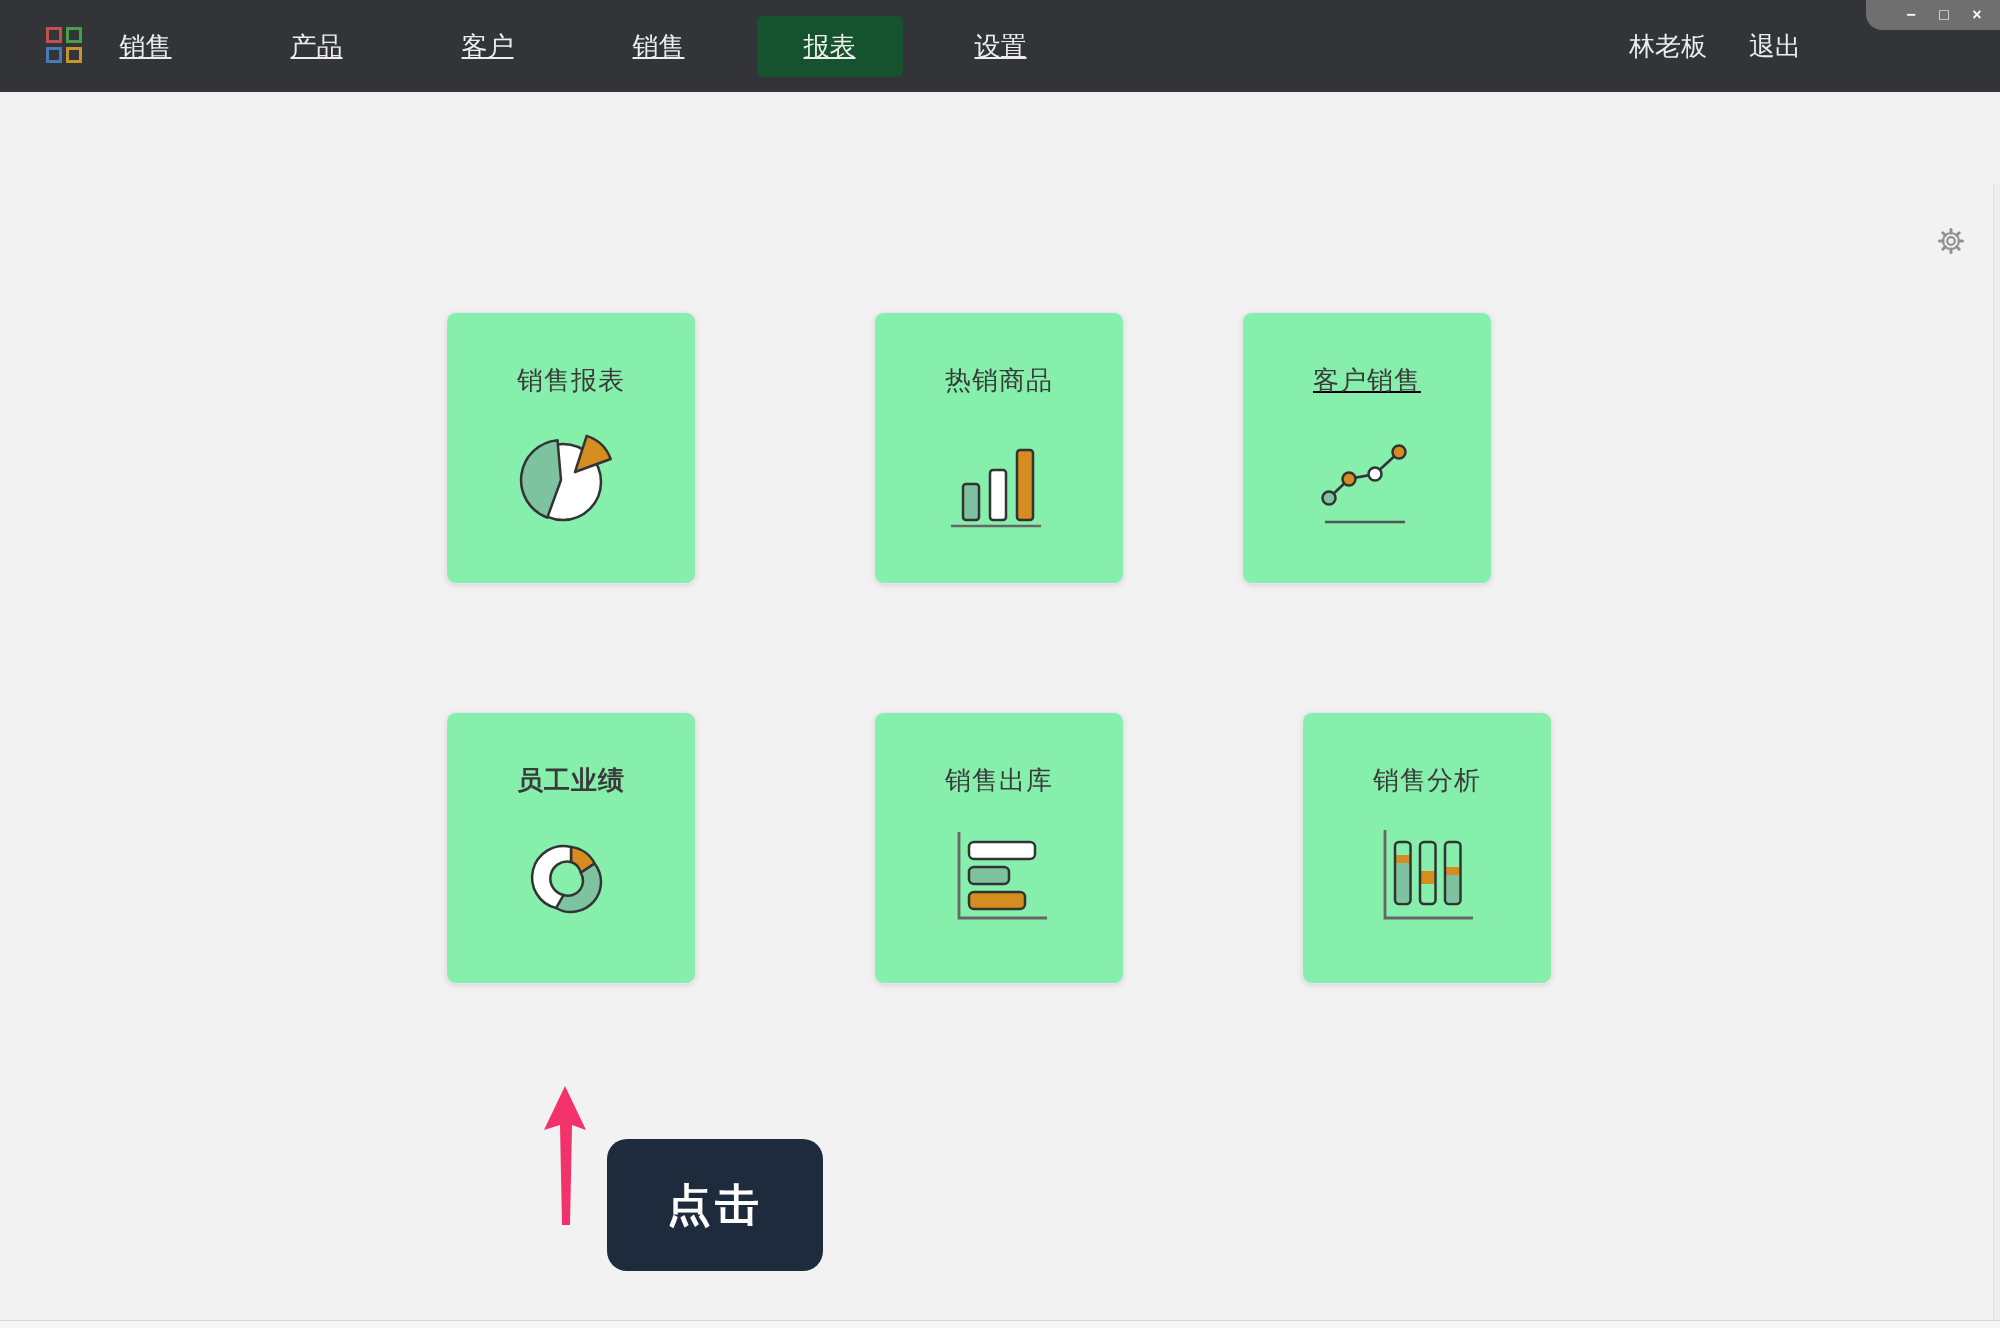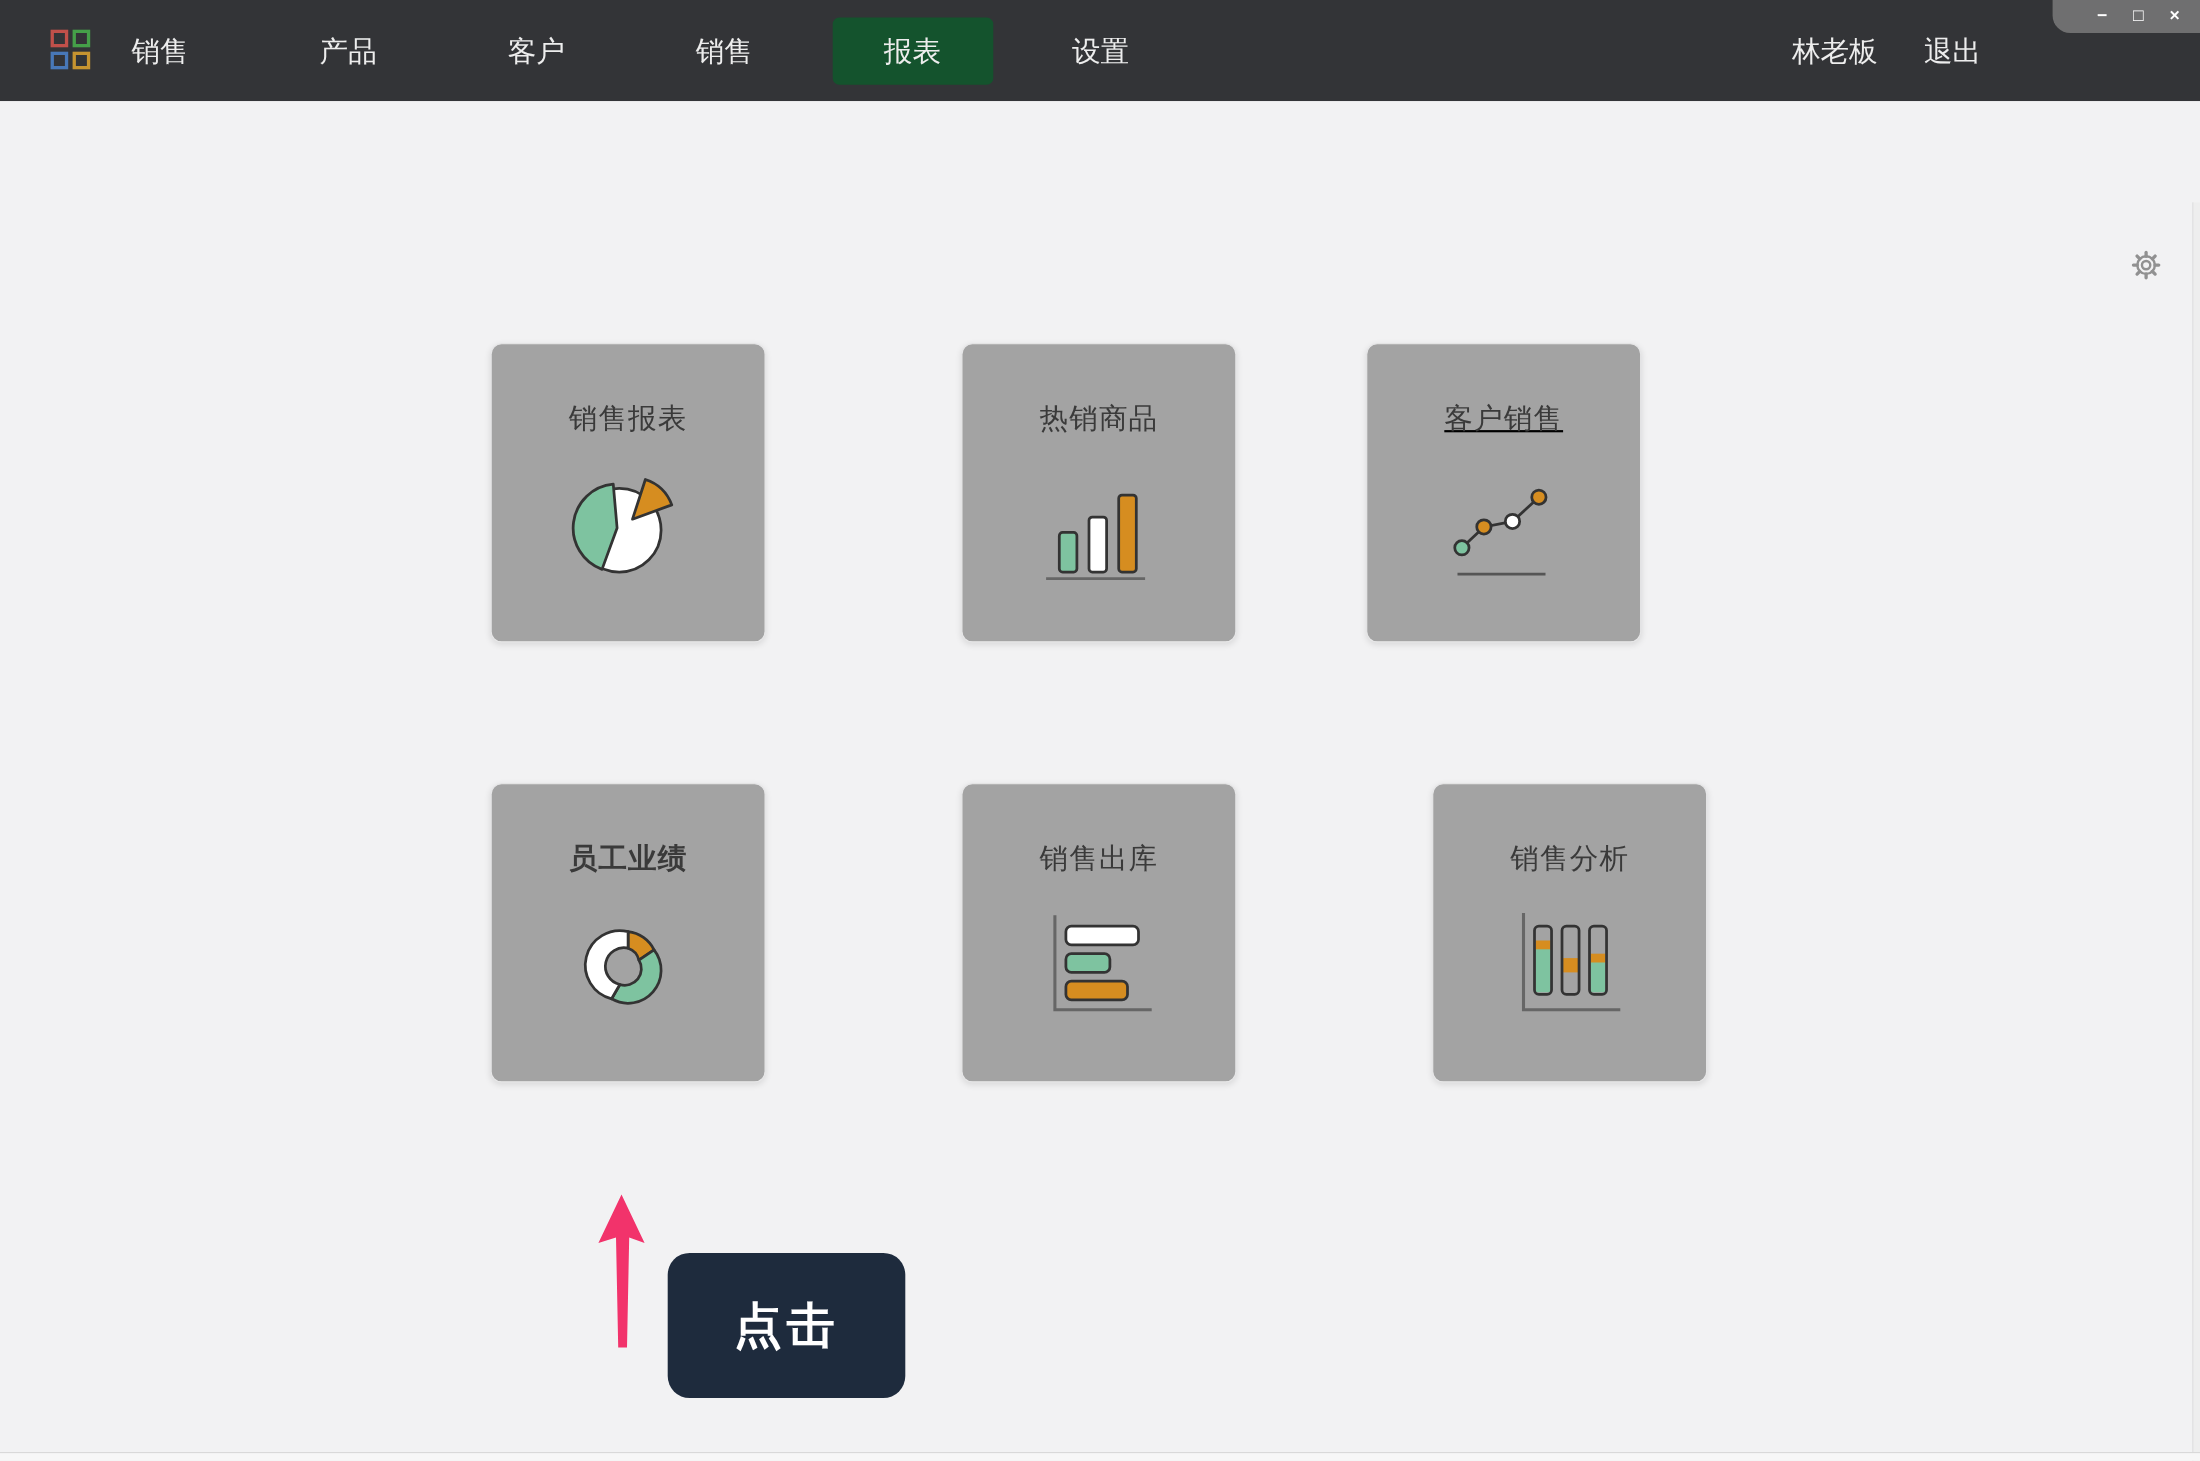--- a/index.html
+++ b/index.html
@@ -28,21 +28,21 @@
   .logo .sq-orange { border-color: #c79430; }
 
   .nav {
     position: absolute; left: 60px; top: 0; height: 92px;
     display: flex; align-items: center; list-style: none;
   }
   .nav li {
     width: 171px; text-align: center;
     font-size: 26px; color: #ededed; cursor: pointer;
   }
-  .nav li span { display: inline-block; padding: 13px 47px; border-radius: 6px; }
+  .nav li span { display: inline-block; padding: 13px 47px; border-radius: 6px; text-decoration: underline; }
   .nav li.active span { background: #14532d; }
 
   .topbar-right {
     position: absolute; right: 199px; top: 0; height: 92px;
     display: flex; align-items: center; gap: 42px;
     font-size: 26px; color: #ededed;
   }
   .topbar-right > div { cursor: pointer; }
 
   .win-controls {
@@ -56,21 +56,21 @@
 
   
   .content {
     position: absolute; top: 92px; left: 0; width: 2000px; height: 1236px;
     background: #f2f2f3;
   }
   .gear { position: absolute; left: 1936px; top: 134px; cursor: pointer; }
 
   .card {
     position: absolute; width: 250px; height: 272px;
-    background: #a3a3a3; border: 1px solid #e7e7e8; border-radius: 10px;
+    background: #86efac; border: 1px solid #e7e7e8; border-radius: 10px;
     box-shadow: 0 2px 6px rgba(0,0,0,0.10);
     cursor: pointer; text-align: center;
   }
   .card .card-title {
     margin-top: 50px; font-size: 26px; color: #3a3a3a; letter-spacing: 1px;
   }
   .card .card-icon { margin-top: 24px; display: flex; justify-content: center; }
 
   .card1 { left: 446px;  top: 220px; }
   .card2 { left: 874px;  top: 220px; text-align: center; }

